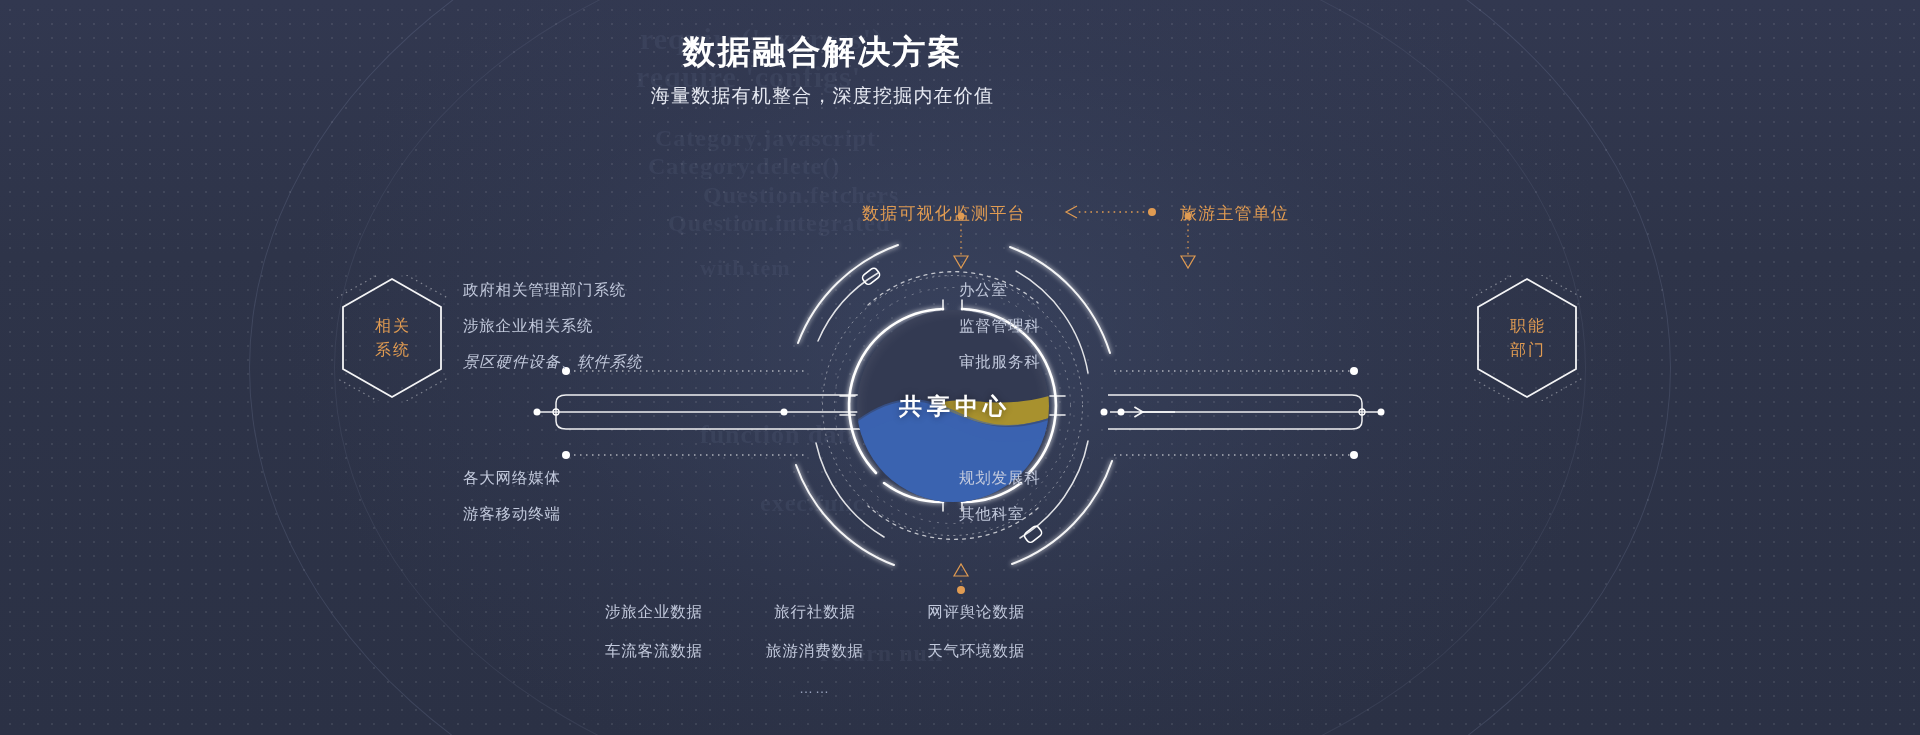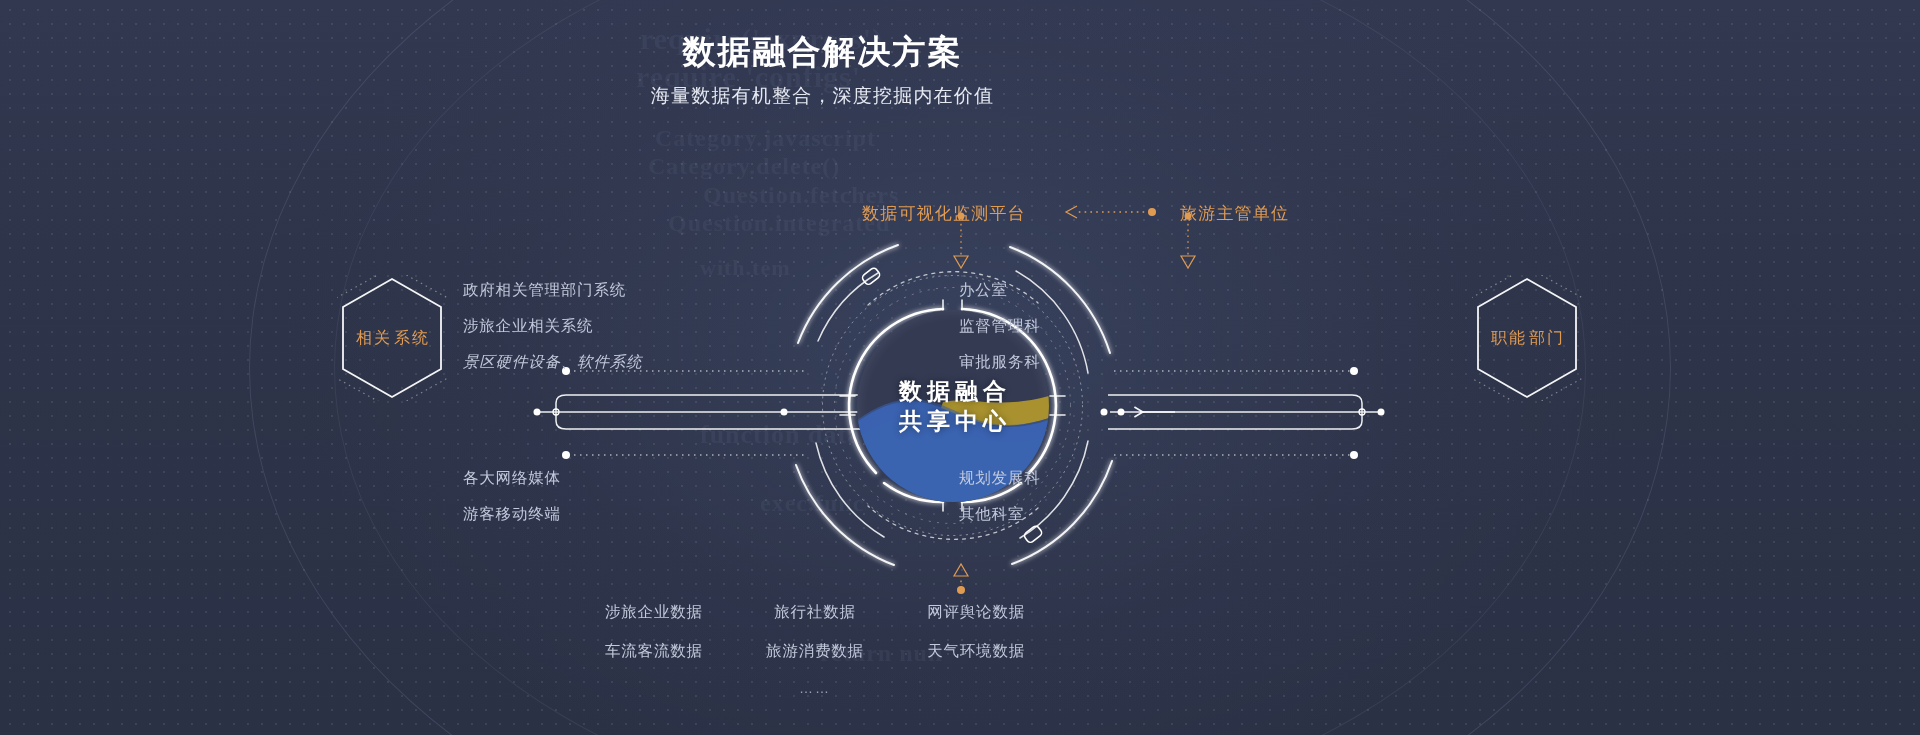--- a/index.html
+++ b/index.html
@@ -107,21 +107,21 @@
     position: absolute;
     width: 110px; height: 126px;
     z-index: 25;
   }
   #hex-left  { left: 337px; top: 275px; }
   #hex-right { left: 1472px; top: 275px; }
   .hex-wrap svg { position:absolute; left:0; top:0; }
   .hex-label {
     position: absolute; left: 0; top: 0;
     width: 110px; height: 126px;
-    display: flex; flex-direction: row;
+    display: flex; flex-direction: column;
     align-items: center; justify-content: center;
     color: #e09b52; font-size: 16px; font-weight: 500;
     letter-spacing: 2px; line-height: 1.5;
     text-indent: 2px;
   }
 
   
   .txt {
     position: absolute;
     color: #c2c9dc;
@@ -333,21 +333,20 @@
 
     <div id="center-disc">
       <svg width="192" height="192" viewBox="0 0 192 192">
         <path d="M0,112 C28,92 52,86 80,96 C112,107 136,128 192,110 L192,192 L0,192 Z" fill="#3a63b0"></path>
         <path d="M84,98 C112,108 136,126 192,108 L192,86 C140,100 116,86 86,92 Z" fill="#a8912e"></path>
         <path d="M0,110 C28,90 52,84 82,94 C112,105 136,126 192,108 L192,126 C136,142 112,122 82,112 C52,102 28,108 0,128 Z" fill="#3a63b0" opacity="0.55"></path>
       </svg>
     </div>
 
     <div id="center-label">
-      <div class="l1">数据融合</div>
       <div class="l2">共享中心</div>
     </div>
   </div>
 
   <div class="hex-wrap" id="hex-left">
     <svg width="110" height="126" viewBox="0 0 110 126">
       <polygon points="55,4 104,32 104,94 55,122 6,94 6,32" fill="none" stroke="#ffffff" stroke-width="1.8" opacity="0.95"></polygon>
       <polygon points="55,-8 118,27 118,99 55,134 -8,99 -8,27" fill="none" stroke="#ffffff" stroke-width="1.2" opacity="0.4" stroke-dasharray="1.5 4"></polygon>
     </svg>
     <div class="hex-label">

